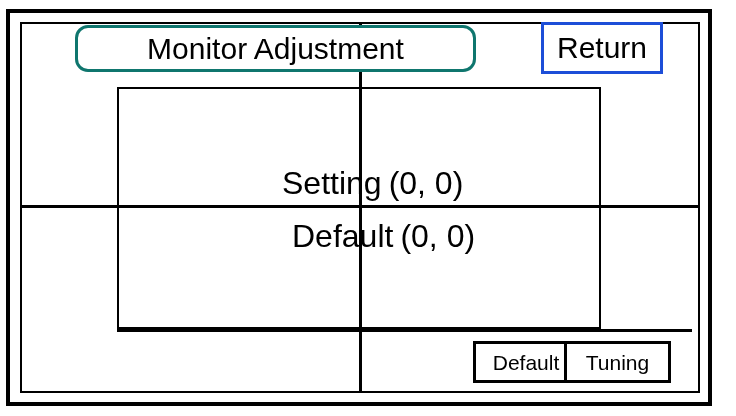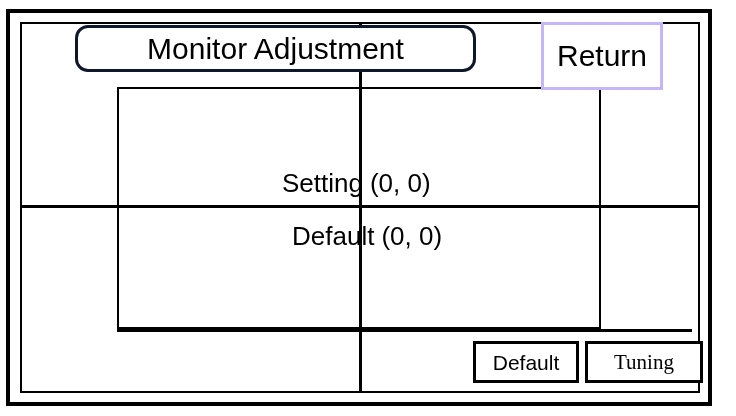--- a/index.html
+++ b/index.html
@@ -46,60 +46,60 @@
   }
   
   #calibration-baseline {
     left: 117px; top: 329px; width: 575px; height: 3px;
     background: #000000; z-index: 3;
   }
 
   
   #title-bar {
     left: 75px; top: 25px; width: 401px; height: 47px;
-    border: 3px solid #0f172a;
+    border: 3px solid #0f766e;
     border-radius: 13px;
     background: #ffffff;
     z-index: 5;
     display: flex; align-items: center; justify-content: center;
   }
   #title-bar .title-text {
     font-size: 30px; line-height: 30px; white-space: nowrap;
   }
 
   
   #return-button {
-    left: 541px; top: 22px; width: 122px; height: 68px;
-    border: 3px solid #c4b5fd;
+    left: 541px; top: 22px; width: 122px; height: 52px;
+    border: 3px solid #1d4ed8;
     background: #ffffff;
     z-index: 5;
     display: flex; align-items: center; justify-content: center;
     cursor: pointer;
   }
   #return-button .btn-text { font-size: 30px; line-height: 30px; white-space: nowrap; }
 
   
   .readout {
     z-index: 4;
-    font-size: 26px; line-height: 30px; white-space: nowrap;
+    font-size: 32px; line-height: 30px; white-space: nowrap;
   }
   #setting-readout { left: 282px; top: 168px; }
   #default-readout { left: 292px; top: 221px; }
   .readout .coords { margin-left: 7px; }
 
   
   .small-button {
     border: 3px solid #000000;
     background: #ffffff;
     z-index: 5;
     display: flex; align-items: center; justify-content: center;
     cursor: pointer;
   }
   #default-button { left: 473px; top: 341px; width: 106px; height: 42px; }
-  #tuning-button  { left: 585px; top: 341px; width: 118px; height: 42px; font-family: Liberation Serif, serif; }
+  #tuning-button  { left: 564px; top: 341px; width: 107px; height: 42px; }
   .small-button .btn-text { font-size: 21px; line-height: 21px; white-space: nowrap; }
 </style>
 </head>
 <body>
 
 <div id="stage">
 
   <div id="outer-bezel" class="abs"></div>
   <div id="screen-frame" class="abs"></div>
 

